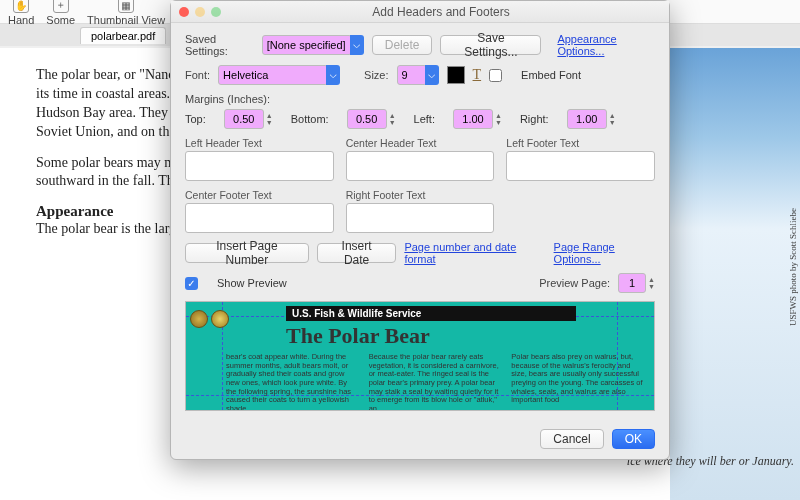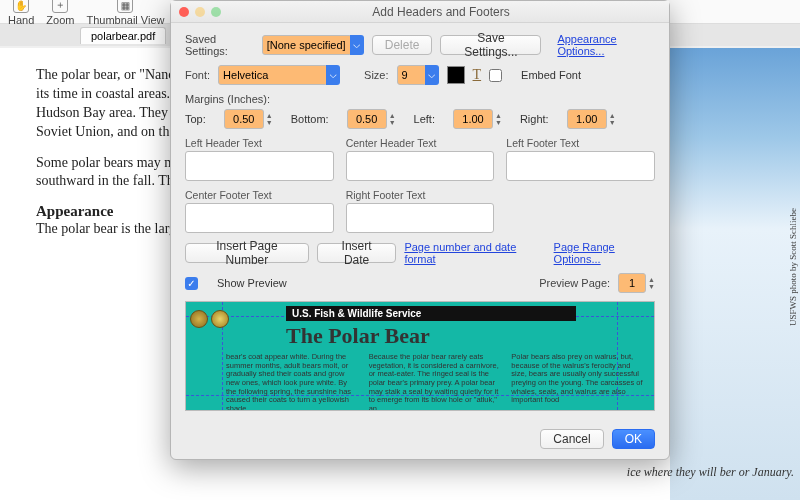--- a/index.html
+++ b/index.html
@@ -6,32 +6,32 @@
 body { font-family: -apple-system, Helvetica, Arial, sans-serif; font-size: 12px; width: 800px; height: 500px; overflow: hidden; background: #f0f0f0; position: relative; }
 .topbar { height: 24px; background: #fafafa; display: flex; align-items: center; gap: 12px; padding: 0 8px; color: #444; font-size: 11px; border-bottom: 1px solid #ddd; }
 .topbar .item { display: flex; flex-direction: column; align-items: center; gap: 1px; }
 .topbar .icn { width: 16px; height: 16px; border: 1px solid #999; border-radius: 3px; display: flex; align-items: center; justify-content: center; font-size: 10px; color: #555; }
 .tabbar { height: 22px; background: #e6e6e6; display: flex; align-items: center; padding-left: 80px; font-size: 11px; }
 .tab { background: #fdfdfd; border: 1px solid #ccc; border-bottom: none; padding: 2px 10px; border-radius: 3px 3px 0 0; }
 .doc { position: absolute; top: 48px; left: 0; width: 800px; height: 452px; background: #fff; padding: 18px 36px; font-family: Georgia, 'Times New Roman', serif; color: #222; }
 .doc p { font-size: 14px; line-height: 1.35; margin-bottom: 12px; }
 .doc h3 { font-size: 15px; font-weight: bold; margin-top: 8px; }
 .doc .rimg { position: absolute; right: 0; top: 0; width: 130px; height: 452px; background: linear-gradient(180deg,#6aa3d8 0%, #9ec8e8 20%, #e8f2fa 40%, #cfe1ef 100%); }
-.doc .cap { position: absolute; right: 6px; bottom: 20px; font-style: italic; font-size: 12px; color: #333; }
+.doc .cap { position: absolute; right: 6px; bottom: 31px; font-style: italic; font-size: 12px; color: #333; }
 .doc .side { position: absolute; right: 2px; top: 160px; font-size: 9px; color: #444; writing-mode: vertical-rl; transform: rotate(180deg); }
 .dialog { position: absolute; left: 170px; top: 0; width: 500px; background: #ececec; border: 1px solid #b5b5b5; border-radius: 6px; box-shadow: 0 8px 30px rgba(0,0,0,.35); font-size: 11px; color: #333; }
 .titlebar { height: 22px; display: flex; align-items: center; padding: 0 8px; border-bottom: 1px solid #d4d4d4; background: linear-gradient(#f3f3f3,#e7e7e7); }
 .tl { display: flex; gap: 6px; }
 .tl span { width: 10px; height: 10px; border-radius: 50%; }
 .tl .r { background: #ff5f57; } .tl .y { background: #febc2e; opacity:.4;} .tl .g { background: #28c840; opacity:.4;}
 .titlebar .ttl { flex: 1; text-align: center; font-size: 12px; color: #555; }
 .dlgbody { padding: 10px 14px 8px 14px; }
 .row { display: flex; align-items: center; gap: 8px; margin-bottom: 8px; }
 .lbl { color: #444; }
-select, input[type=text] { height: 20px; border: 1px solid #bcbcbc; border-radius: 3px; background: #fdba74; font-size: 11px; padding: 0 4px; }
+select, input[type=text] { height: 20px; border: 1px solid #bcbcbc; border-radius: 3px; background: #f0abfc; font-size: 11px; padding: 0 4px; }
 .sel-drop { background: #3b7ded; color: #fff; width: 14px; height: 20px; display: inline-flex; align-items: center; justify-content: center; margin-left: -2px; border-radius: 0 3px 3px 0; font-size: 9px; }
 .btn { height: 20px; padding: 0 12px; border: 1px solid #bcbcbc; border-radius: 4px; background: linear-gradient(#fdfdfd,#f0f0f0); font-size: 12px; color: #333; display: inline-flex; align-items: center; }
 .btn.dis { color: #aaa; }
 .btn.prim { background: linear-gradient(#4a90ff,#2a6cf0); color: #fff; border-color: #2a6cf0; }
 .link { color: #2244dd; text-decoration: underline; cursor: pointer; }
 .margins { display: flex; gap: 18px; align-items:center; margin-bottom:8px; }
 .spin { display:flex; align-items:center; }
 .spin input { width: 40px; text-align:center; }
 .spin .ar { display:flex; flex-direction:column; font-size:7px; color:#666; margin-left:2px; line-height:7px; }
 .grid6 { display:grid; grid-template-columns: 1fr 1fr 1fr; gap: 6px 12px; margin-bottom:6px;}
@@ -57,21 +57,21 @@
 </head>
 <body>
 
 <div class="topbar">
   <div class="item">
       <div class="icn">✋</div>
       <span>Hand</span>
     </div>
   <div class="item">
       <div class="icn">＋</div>
-      <span>Zoom</span>
+      <span>Some</span>
     </div>
   <div class="item">
       <div class="icn">▦</div>
       <span>Thumbnail View</span>
     </div>
   <div class="item">
       <div class="icn">▾</div>
       <span>Insert</span>
     </div>
 </div>

